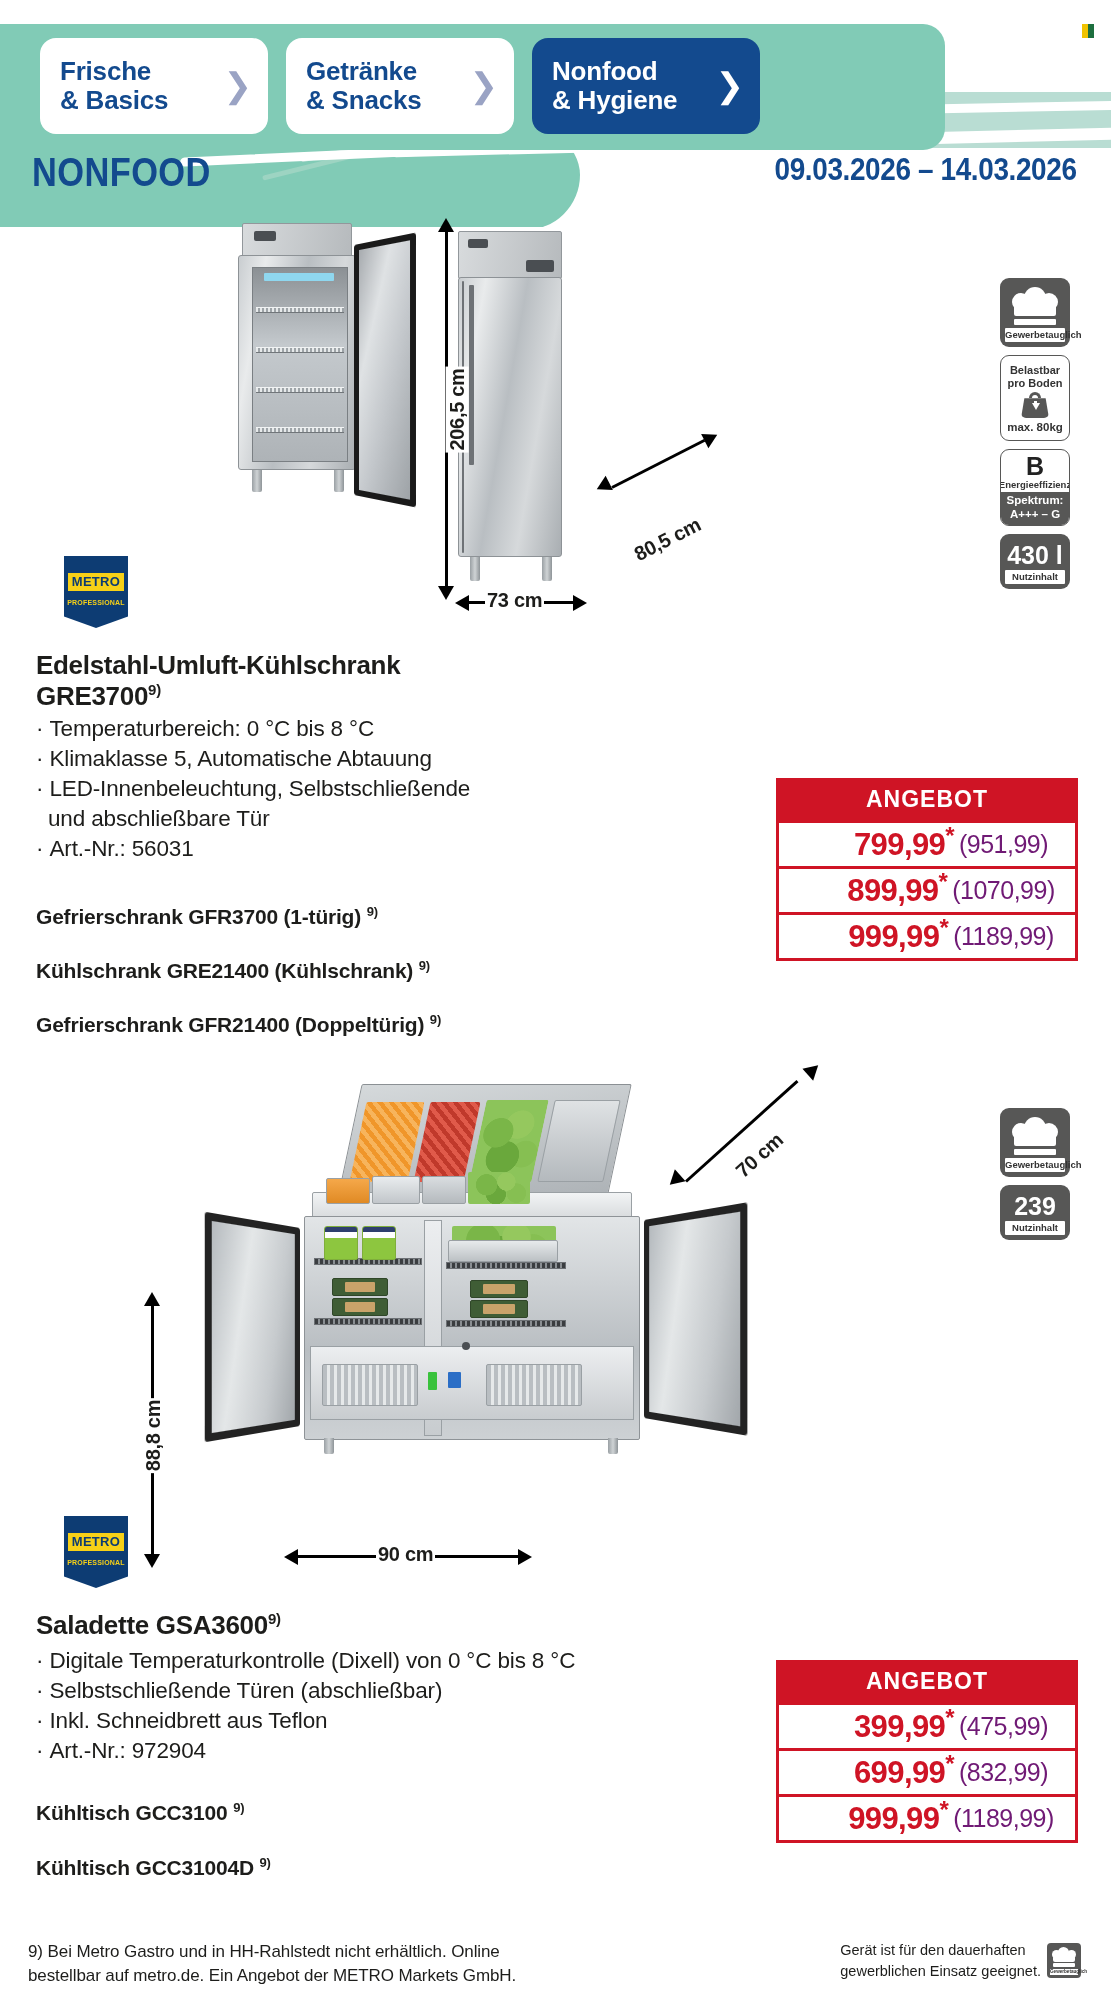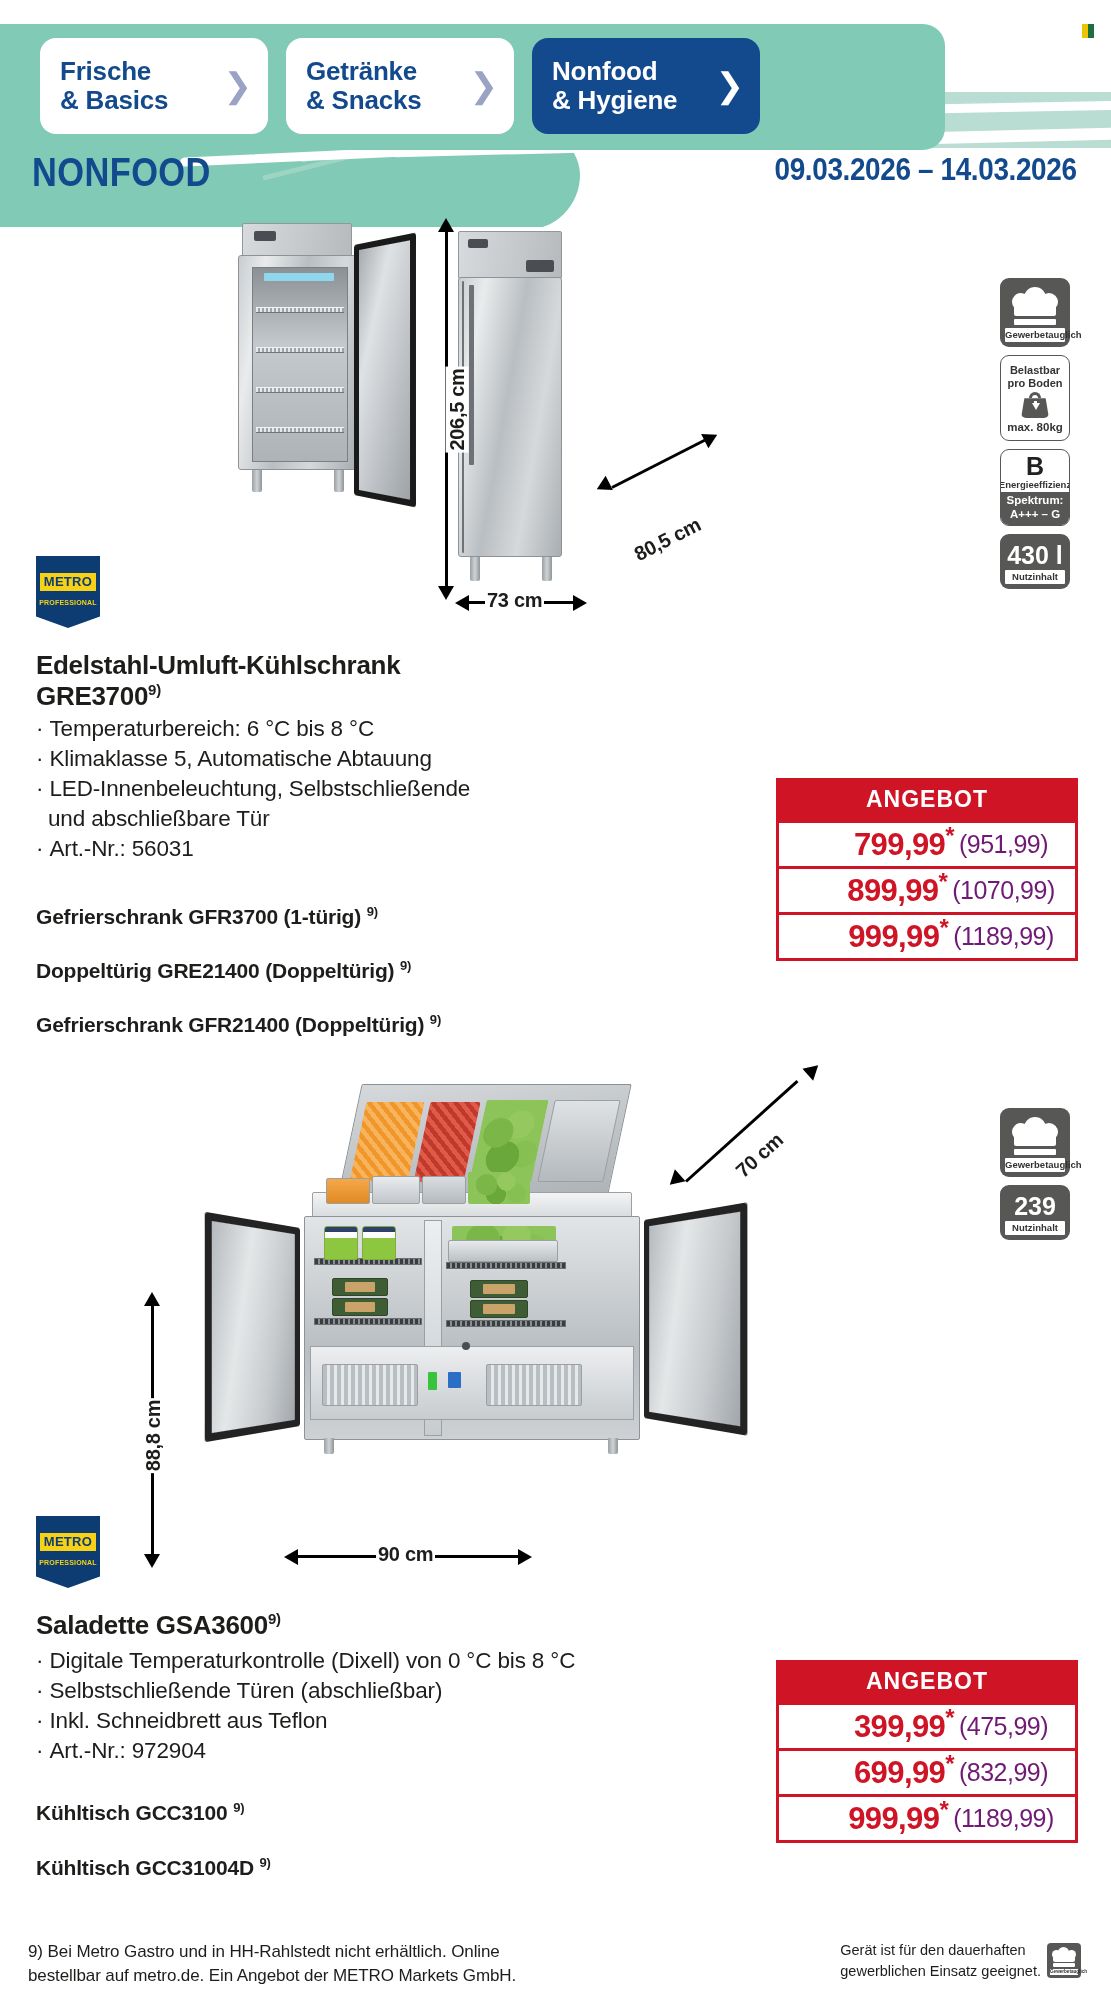--- a/index.html
+++ b/index.html
@@ -161,21 +161,21 @@
     font-family:"Liberation Sans Narrow","Liberation Sans",sans-serif;
   }
   .vol-num { color:#fff; font-size:25px; font-weight:bold; line-height:1.05; padding:3px 0 2px;}
 
   
   .metro-logo {
     position: absolute; width: 64px; height: 72px;
     background: #0d3c73;
     clip-path: polygon(0 0, 100% 0, 100% 84%, 50% 100%, 0 84%);
     display: flex; flex-direction: column; align-items: center;
-    justify-content: flex-start; padding-top: 17px;
+    justify-content: flex-start; padding-top: 17px; margin-left: 28px;
   }
   .metro-word {
     background: #f7d117; color: #0d3c73; font-size: 13px; font-weight: bold;
     letter-spacing: 0.3px; padding: 1px 4px; line-height: 1.2;
   }
   .metro-prof {
     color: #f7d117; font-size: 7px; font-weight: bold; letter-spacing: 0.2px;
     margin-top: 8px;
   }
 
@@ -458,31 +458,31 @@
 <div class="metro-logo" style="left:36px;top:556px;">
   <div class="metro-word">METRO</div>
   <div class="metro-prof">PROFESSIONAL</div>
 </div>
 
 <div class="prod-title" style="left:36px;top:650px;width:520px;">
   <span style="white-space:pre-line;">Edelstahl-Umluft-Kühlschrank
 GRE3700</span><span class="sup">9)</span>
 </div>
 <div class="bullets" style="left:36px;top:714px;width:520px;">
-  <div class="b">·&nbsp;<span>Temperaturbereich: 6 °C bis 8 °C</span></div>
+  <div class="b">·&nbsp;<span>Temperaturbereich: 0 °C bis 8 °C</span></div>
   <div class="b">·&nbsp;<span>Klimaklasse 5, Automatische Abtauung</span></div>
   <div class="b">·&nbsp;<span>LED-Innenbeleuchtung, Selbstschließende
   und abschließbare Tür</span></div>
   <div class="b">·&nbsp;<span>Art.-Nr.: 56031</span></div>
 </div>
 <div class="variant" style="left:36px;top:904px;">
   <span>Gefrierschrank GFR3700 (1-türig)</span>&nbsp;<span class="sup">9)</span>
 </div>
 <div class="variant" style="left:36px;top:958px;">
-  <span>Doppeltürig GRE21400 (Doppeltürig)</span>&nbsp;<span class="sup">9)</span>
+  <span>Kühlschrank GRE21400 (Kühlschrank)</span>&nbsp;<span class="sup">9)</span>
 </div>
 <div class="variant" style="left:36px;top:1012px;">
   <span>Gefrierschrank GFR21400 (Doppeltürig)</span>&nbsp;<span class="sup">9)</span>
 </div>
 
 <div class="ptable" style="left:776px;top:778px;width:302px;">
   <div class="ptable-head">ANGEBOT</div>
   <div class="prow">
     <span class="pmain"><span>799,99</span><span class="st">*</span></span>
     <span class="pold">(951,99)</span>

